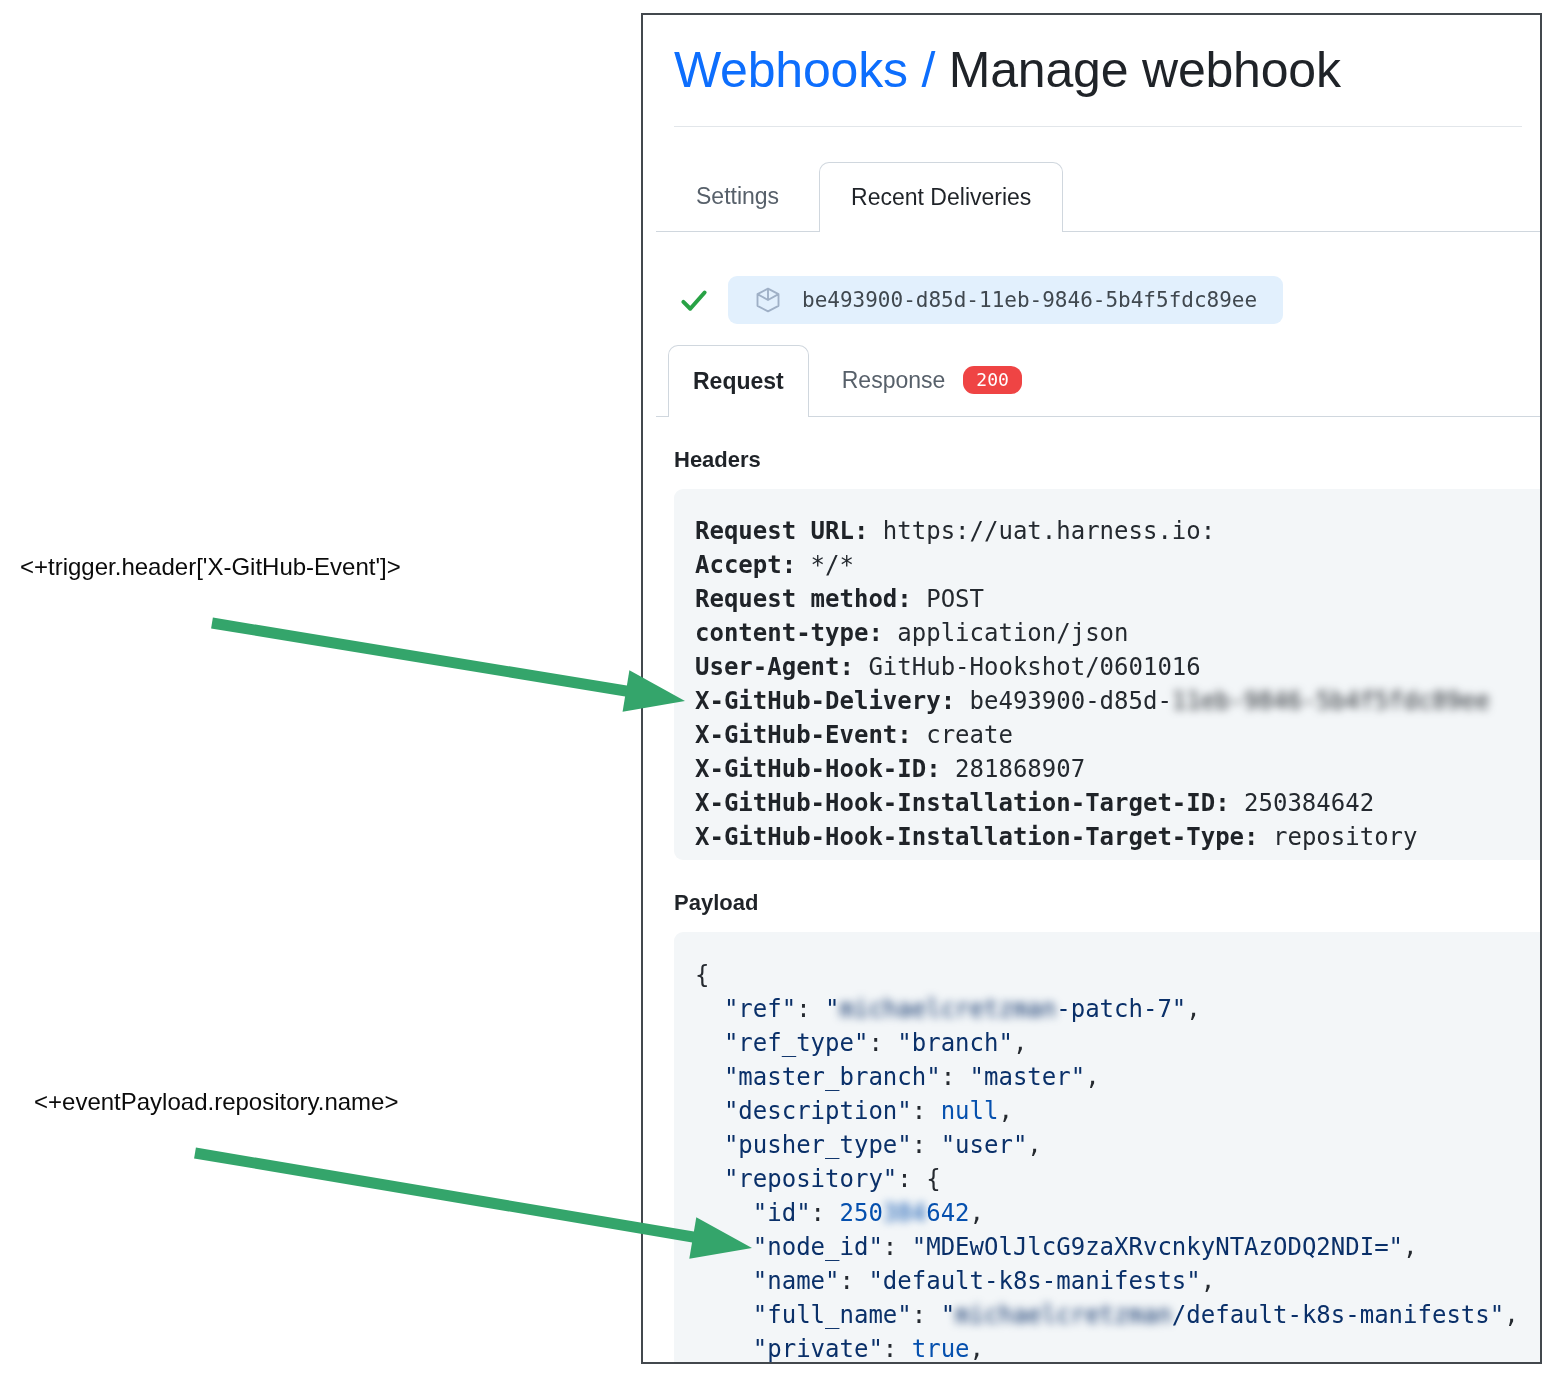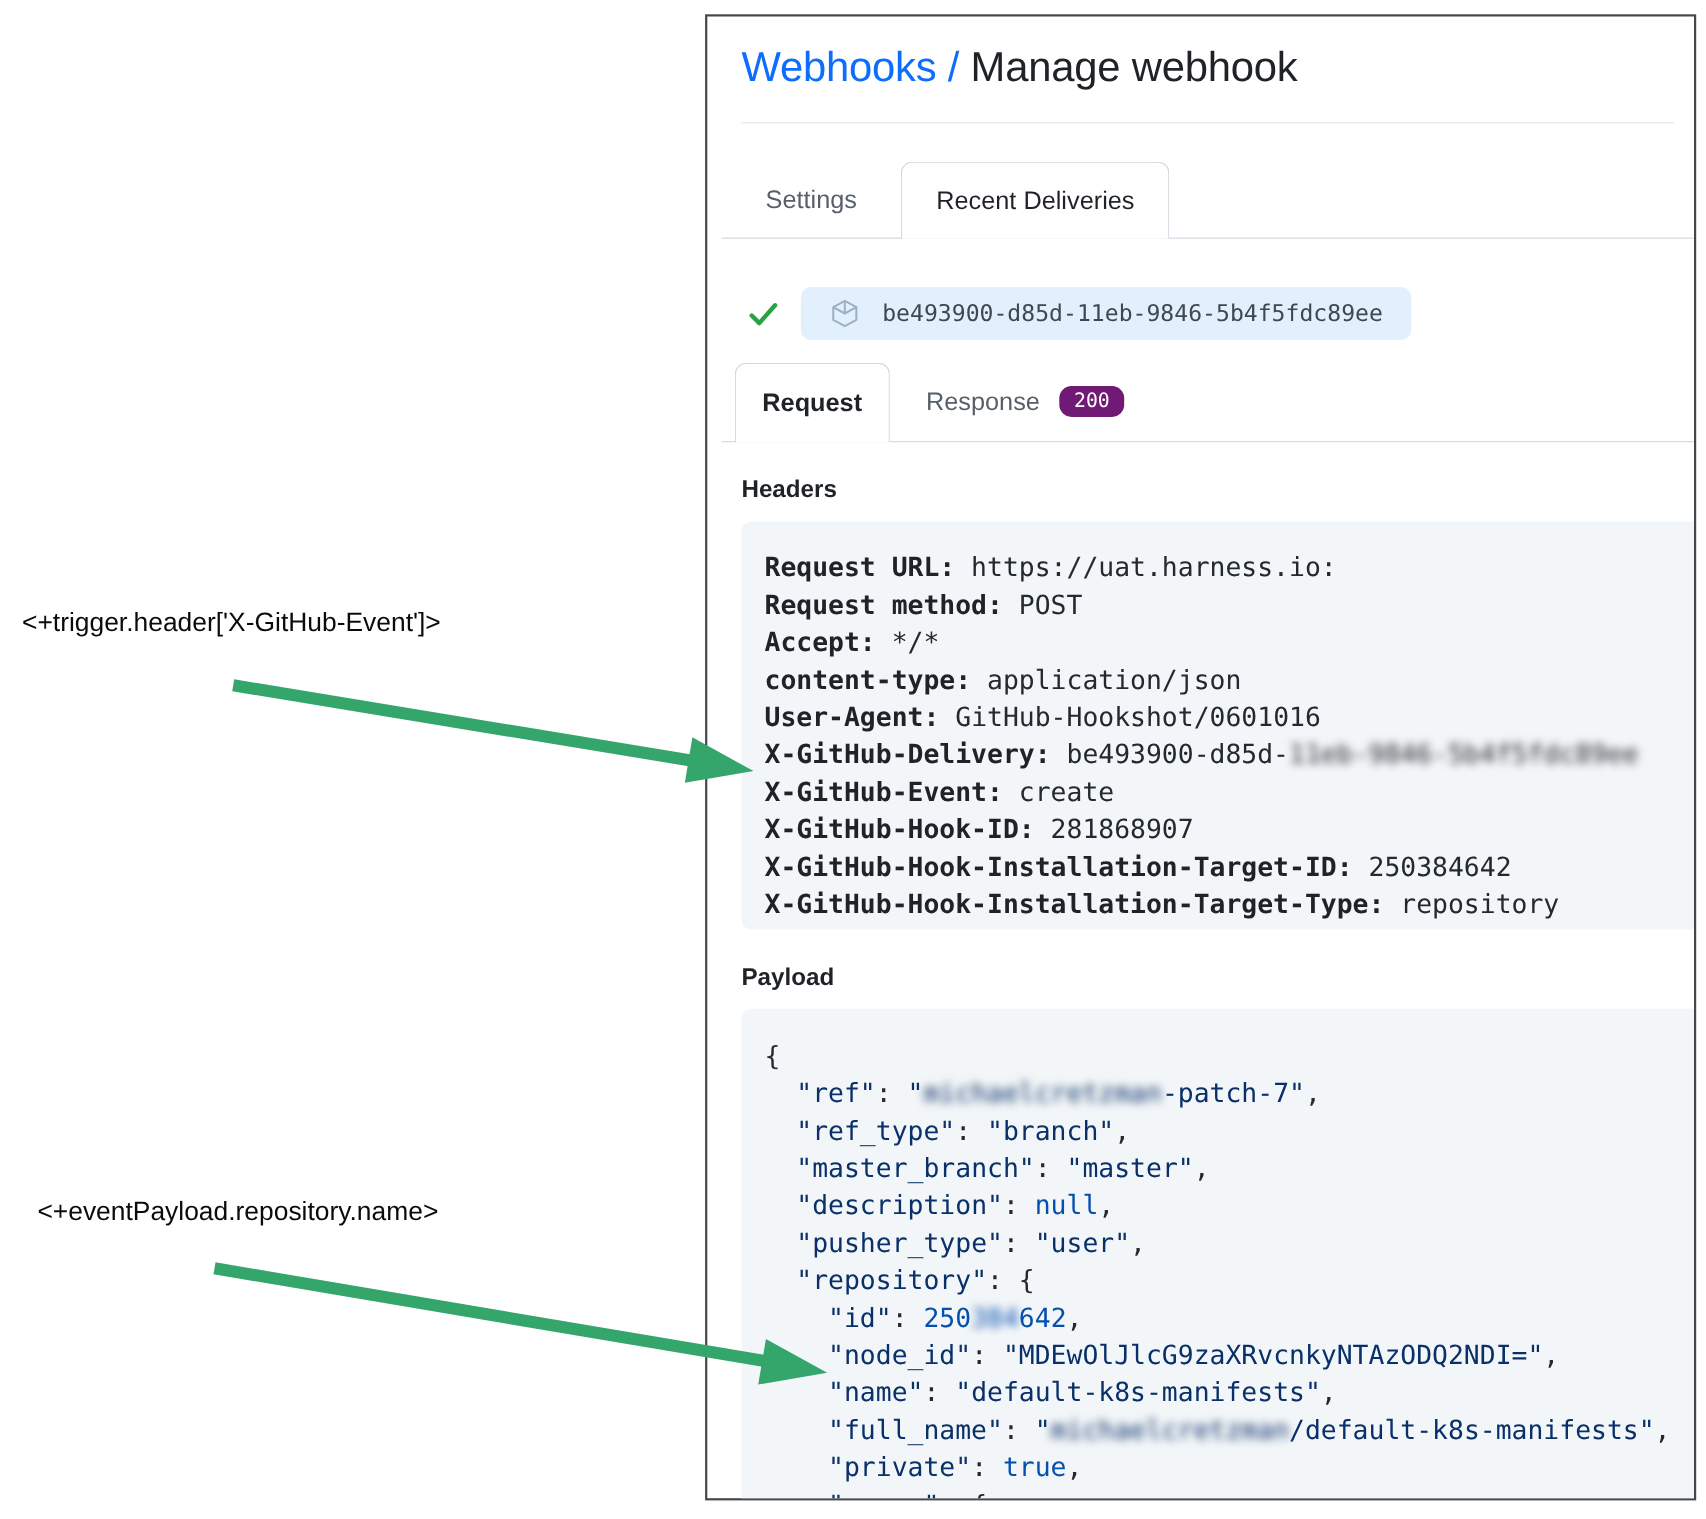--- a/index.html
+++ b/index.html
@@ -19,21 +19,21 @@
   .ann2 { left: 34px;  top: 1088px; }
   .arrows { position: absolute; left: 0; top: 0; z-index: 10; pointer-events: none; }
 
   
   .panel {
     position: absolute; left: 641px; top: 13px;
     width: 901px; height: 1351px;
     background: #ffffff; border: 2px solid #43484d;
     overflow: hidden; z-index: 1;
   }
-  .title { margin: 26px 0 16px 31px; font-size: 38px; font-weight: 500; letter-spacing: -0.2px; }
+  .title { margin: 26px 0 16px 31px; font-size: 50px; font-weight: 500; letter-spacing: -0.2px; }
   .title .tlink { color: #0d6efd; text-decoration: none; cursor: pointer; }
   .title .tsep  { color: #0d6efd; }
   .title .tcur  { color: #1f2328; }
   .divider { margin: 27px 18px 0 31px; border-bottom: 1px solid #e2e6ea; }
 
   .tabbar { display: flex; align-items: flex-end; border-bottom: 1px solid #d0d7de; }
   .main-tabs { margin: 34px 0 0 13px; }
   .sub-tabs  { margin: 20px 0 0 13px; }
   .tab-inactive {
     display: flex; align-items: center; height: 70px; padding: 0 40px;
@@ -43,21 +43,21 @@
     display: flex; align-items: center; justify-content: center;
     height: 70px; padding: 13px 31px; margin-bottom: -1px;
     background: #ffffff; border: 1px solid #d0d7de; border-bottom: none;
     border-radius: 10px 10px 0 0; font-size: 23px; color: #1f2328; font-weight: 500;
     cursor: pointer; position: relative; z-index: 2;
   }
   .sub-tabs .tab-active { height: 72px; padding: 0 24px; margin-left: 12px; font-weight: 600; }
   .resp-wrap { display: flex; align-items: center; height: 72px; padding-left: 33px; cursor: pointer; }
   .resp-label { font-size: 23px; color: #57606a; }
   .badge {
-    margin-left: 18px; background: #701a75; color: #ffffff;
+    margin-left: 18px; background: #ef4444; color: #ffffff;
     font-family: "DejaVu Sans Mono", monospace; font-size: 18px;
     padding: 5px 13px; border-radius: 11px; line-height: 1;
   }
 
   .delivery-row { display: flex; align-items: center; margin: 44px 0 0 36px; }
   .check-icon { flex: 0 0 auto; }
   .delivery-pill {
     display: flex; align-items: center; margin-left: 19px;
     background: #e2f0fd; border-radius: 9px; height: 48px; padding: 0 26px;
     cursor: pointer;
@@ -131,22 +131,22 @@
       <div class="tab-active">Request</div>
       <span class="resp-wrap">
         <span class="resp-label">Response</span>
         <span class="badge">200</span>
       </span>
     </div>
 
     <div class="section-title">Headers</div>
     <div class="codebox" id="headers-lines">
         <div><span class="hk">Request URL:</span><span class="hv"> https://uat.harness.io:</span></div>
+        <div><span class="hk">Accept:</span><span class="hv"> */*</span></div>
         <div><span class="hk">Request method:</span><span class="hv"> POST</span></div>
-        <div><span class="hk">Accept:</span><span class="hv"> */*</span></div>
         <div><span class="hk">content-type:</span><span class="hv"> application/json</span></div>
         <div><span class="hk">User-Agent:</span><span class="hv"> GitHub-Hookshot/0601016</span></div>
         <div><span class="hk">X-GitHub-Delivery:</span><span class="hv"> be493900-d85d-</span><span class="hv blurred">11eb-9846-5b4f5fdc89ee</span></div>
         <div><span class="hk">X-GitHub-Event:</span><span class="hv"> create</span></div>
         <div><span class="hk">X-GitHub-Hook-ID:</span><span class="hv"> 281868907</span></div>
         <div><span class="hk">X-GitHub-Hook-Installation-Target-ID:</span><span class="hv"> 250384642</span></div>
         <div><span class="hk">X-GitHub-Hook-Installation-Target-Type:</span><span class="hv"> repository</span></div>
       </div>
 
     <div class="section-title">Payload</div>

